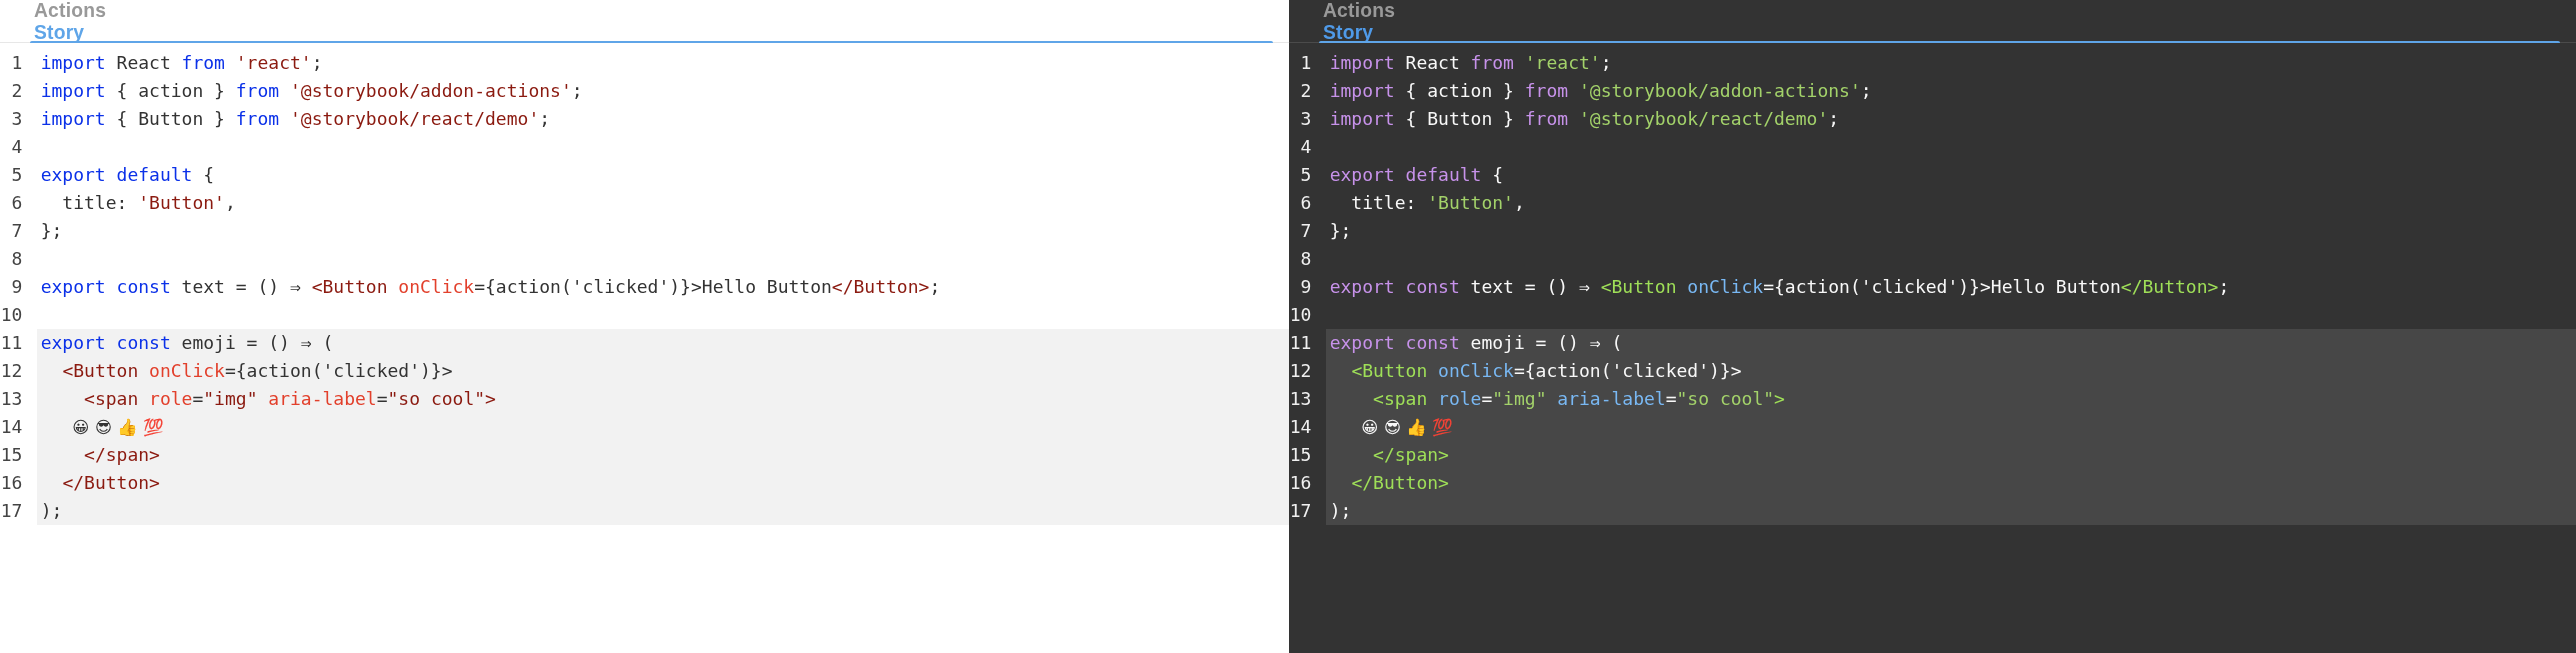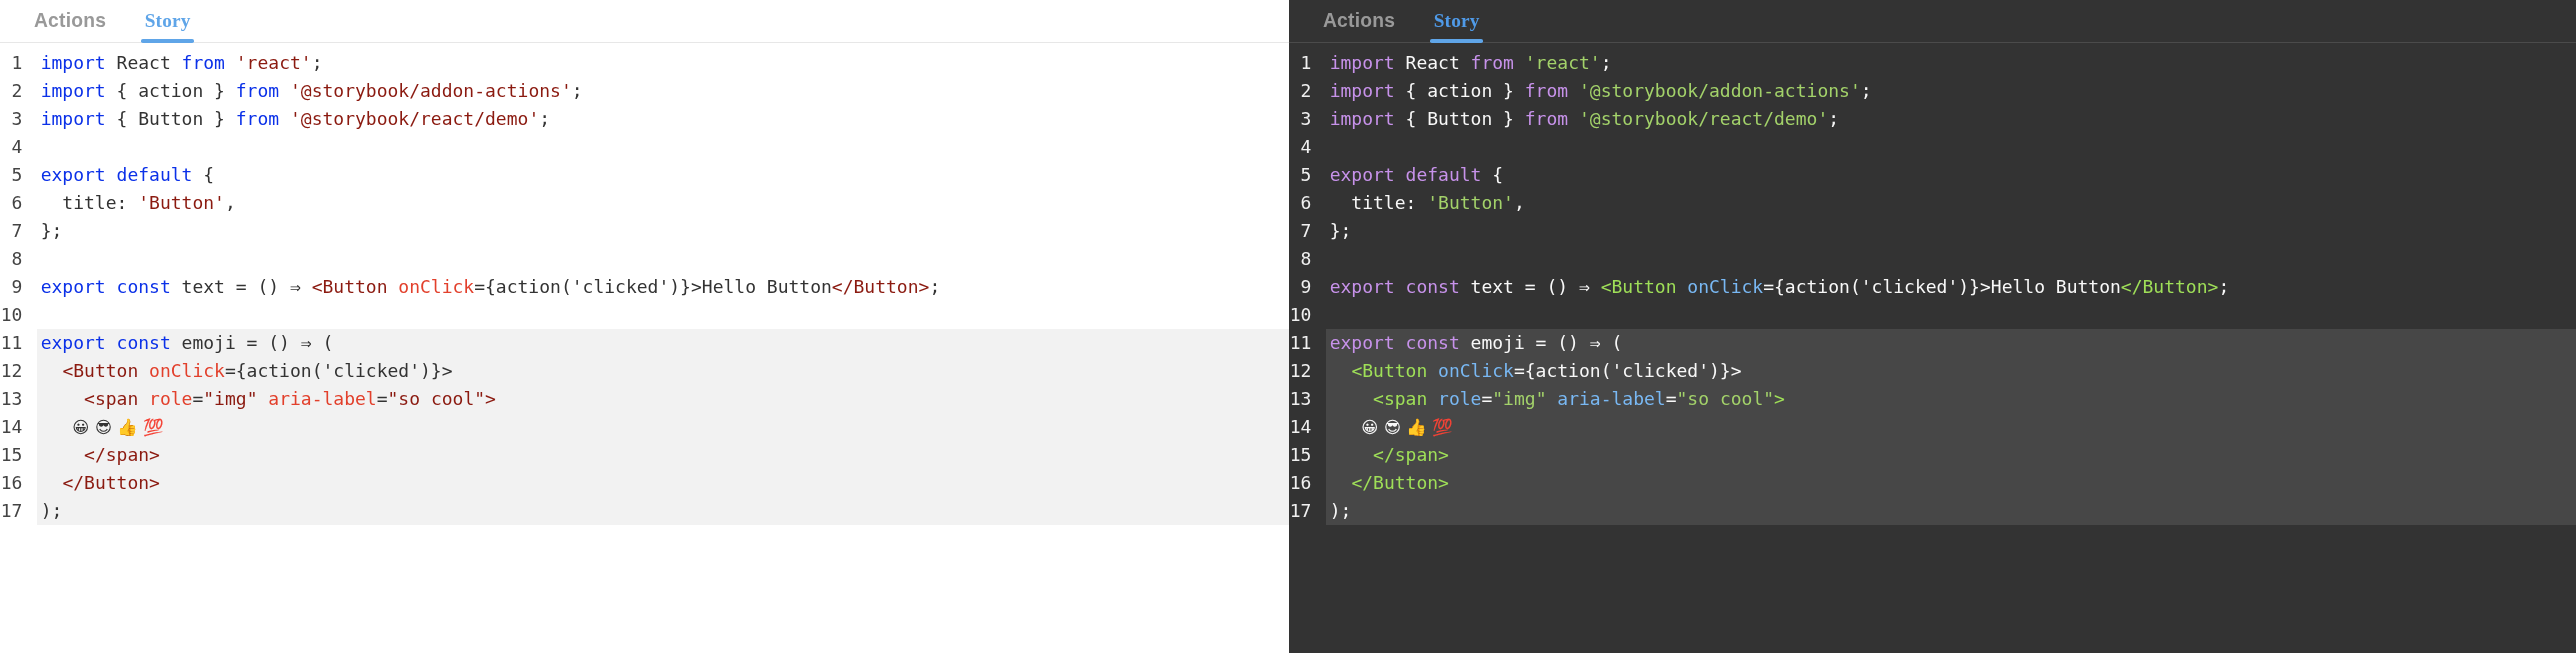--- a/index.html
+++ b/index.html
@@ -26,39 +26,40 @@
   .panel-light { width: 1289px; background: #ffffff; }
   .panel-dark  { width: 1287px; background: #333333; }
 
   
   .tabbar {
     height: 43px;
     display: flex;
     align-items: stretch;
     padding-left: 14.7px;
     position: relative;
+    flex-direction: column;
   }
   .panel-light .tabbar { background: #ffffff; border-bottom: 0.9px solid #e7e7e7; }
   .panel-dark  .tabbar { background: #333333; border-bottom: 0.9px solid #4b4b4b; }
 
   .tab {
     display: flex;
     align-items: center;
     padding: 0 19.3px;
     font-size: 19.3px;
     font-weight: bold;
     letter-spacing: 0.2px;
     position: relative;
     cursor: pointer;
     user-select: none;
     white-space: nowrap;
   }
   .panel-light .tab { color: #999999; }
   .panel-dark  .tab { color: #999999; }
-  .tab.active { color: #5fa5e8; font-family: Liberation Serif, serif; }
+  .tab.active { color: #5fa5e8; }
   .panel-dark .tab.active { color: #4f9ae8; }
   .tab.active::after {
     content: "";
     position: absolute;
     left: 15.6px; right: 15.6px; bottom: -0.9px;
     height: 3.7px;
     background: #5fa5e8;
     border-radius: 1.8px;
   }
 

